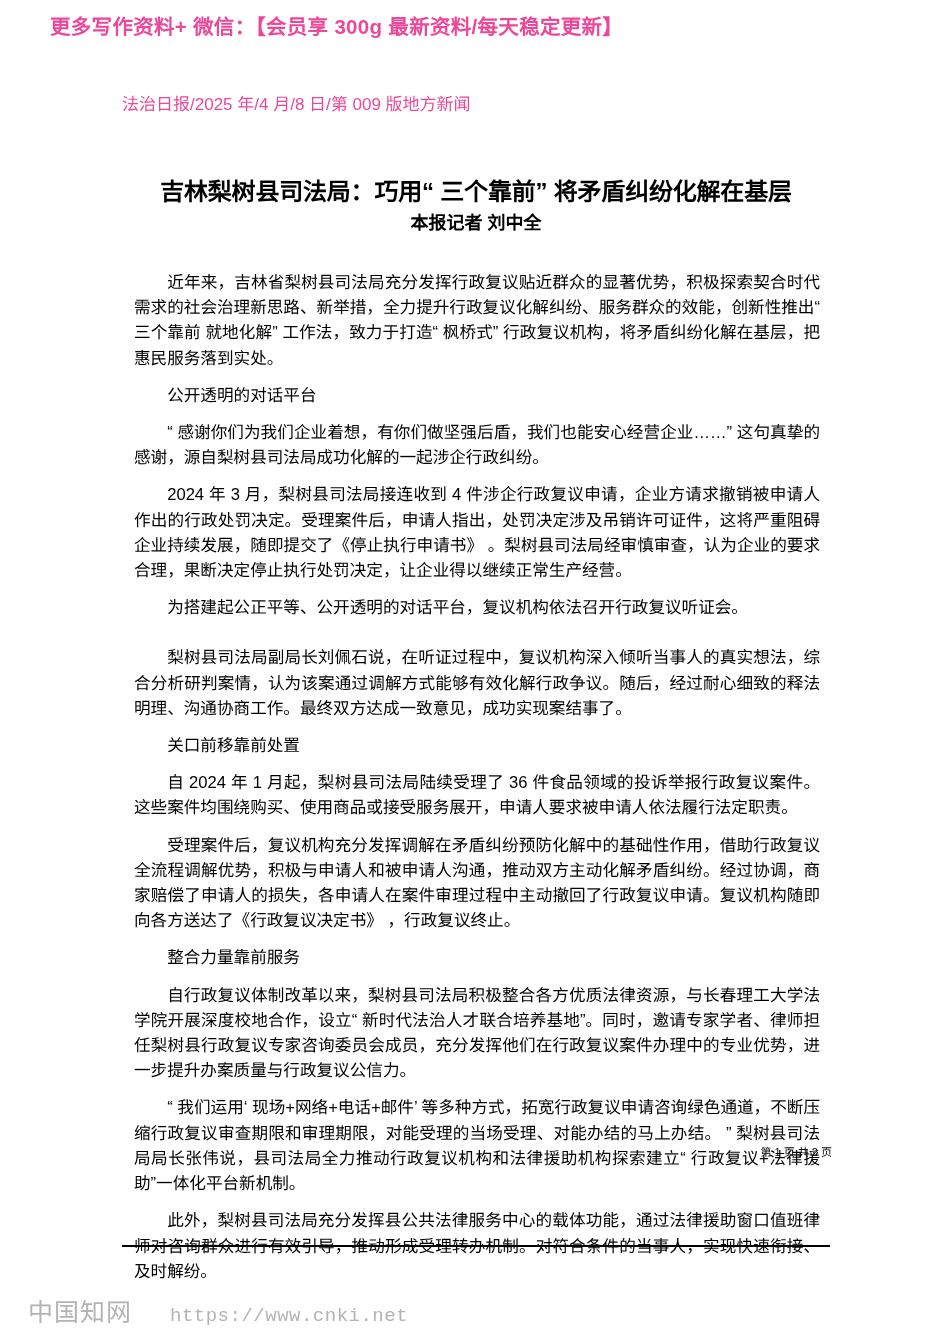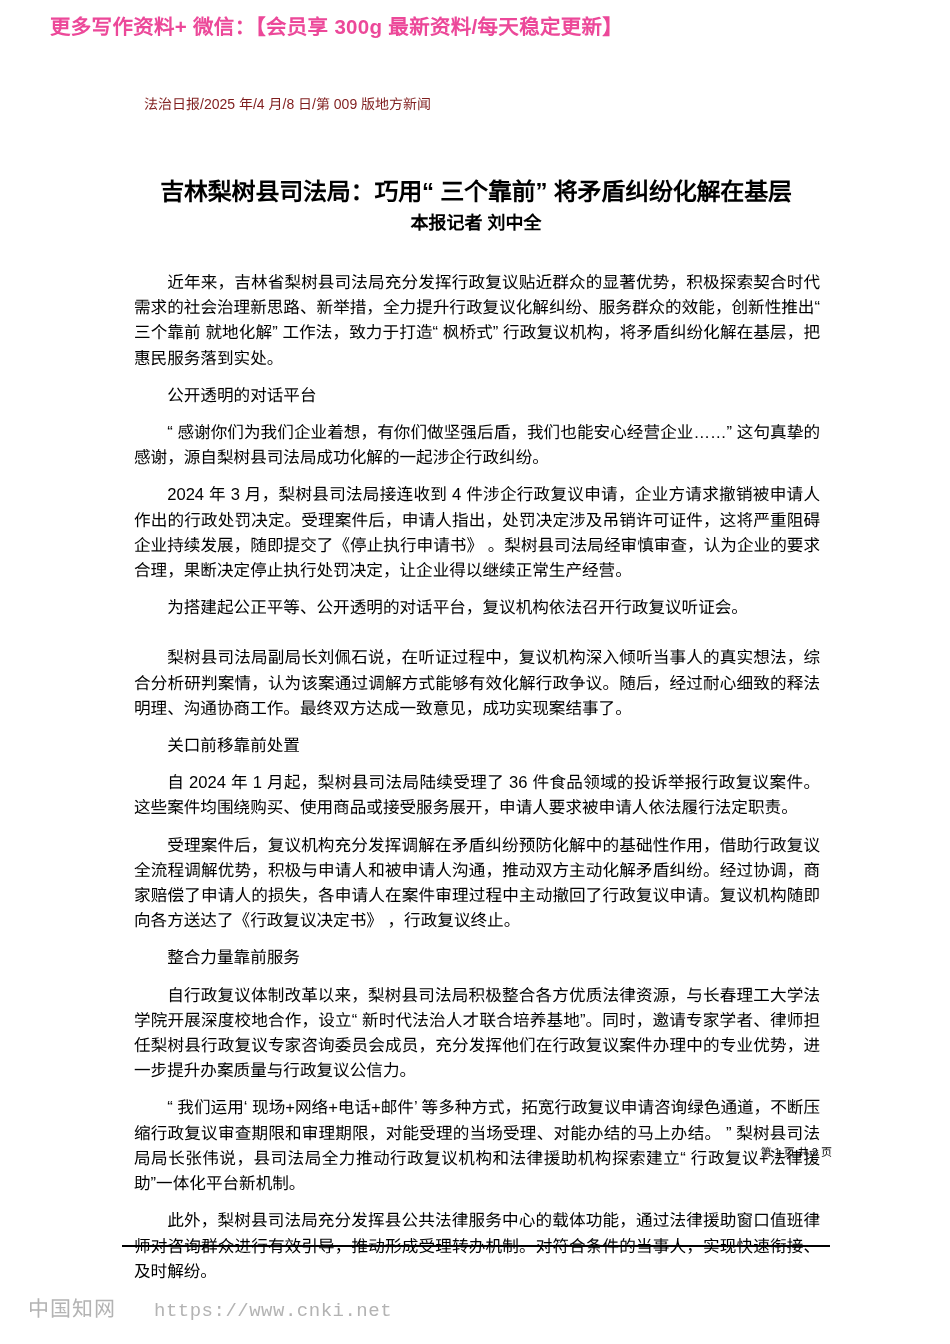--- a/index.html
+++ b/index.html
@@ -32,24 +32,23 @@
     white-space: nowrap;
     line-height: 1.3;
   }
 
   
   .source {
     position: absolute;
     left: 122px;
     top: 92px;
     width: 710px;
-    font-size: 14px;
+    font-size: 17px;
     line-height: 25px;
-    color: #7f1d1d;
-    margin-left: 22px;
+    color: #ec4899;
   }
 
   
   .doc-title {
     position: absolute;
     left: 120px;
     top: 158px;
     width: 712px;
     font-size: 24px;
     font-weight: bold;
@@ -115,21 +114,21 @@
   
   .watermark {
     position: absolute;
     left: 28px;
     top: 1292px;
     display: flex;
     align-items: baseline;
     color: #b3b3b3;
   }
   .watermark .wm-name {
-    font-size: 21px;
+    font-size: 25px;
     letter-spacing: 1px;
     text-align: right;
   }
   .watermark .wm-url {
     font-family: "Liberation Mono", "DejaVu Sans Mono", monospace;
     font-size: 19px;
     margin-left: 38px;
     letter-spacing: 0.5px;
   }
 </style>

